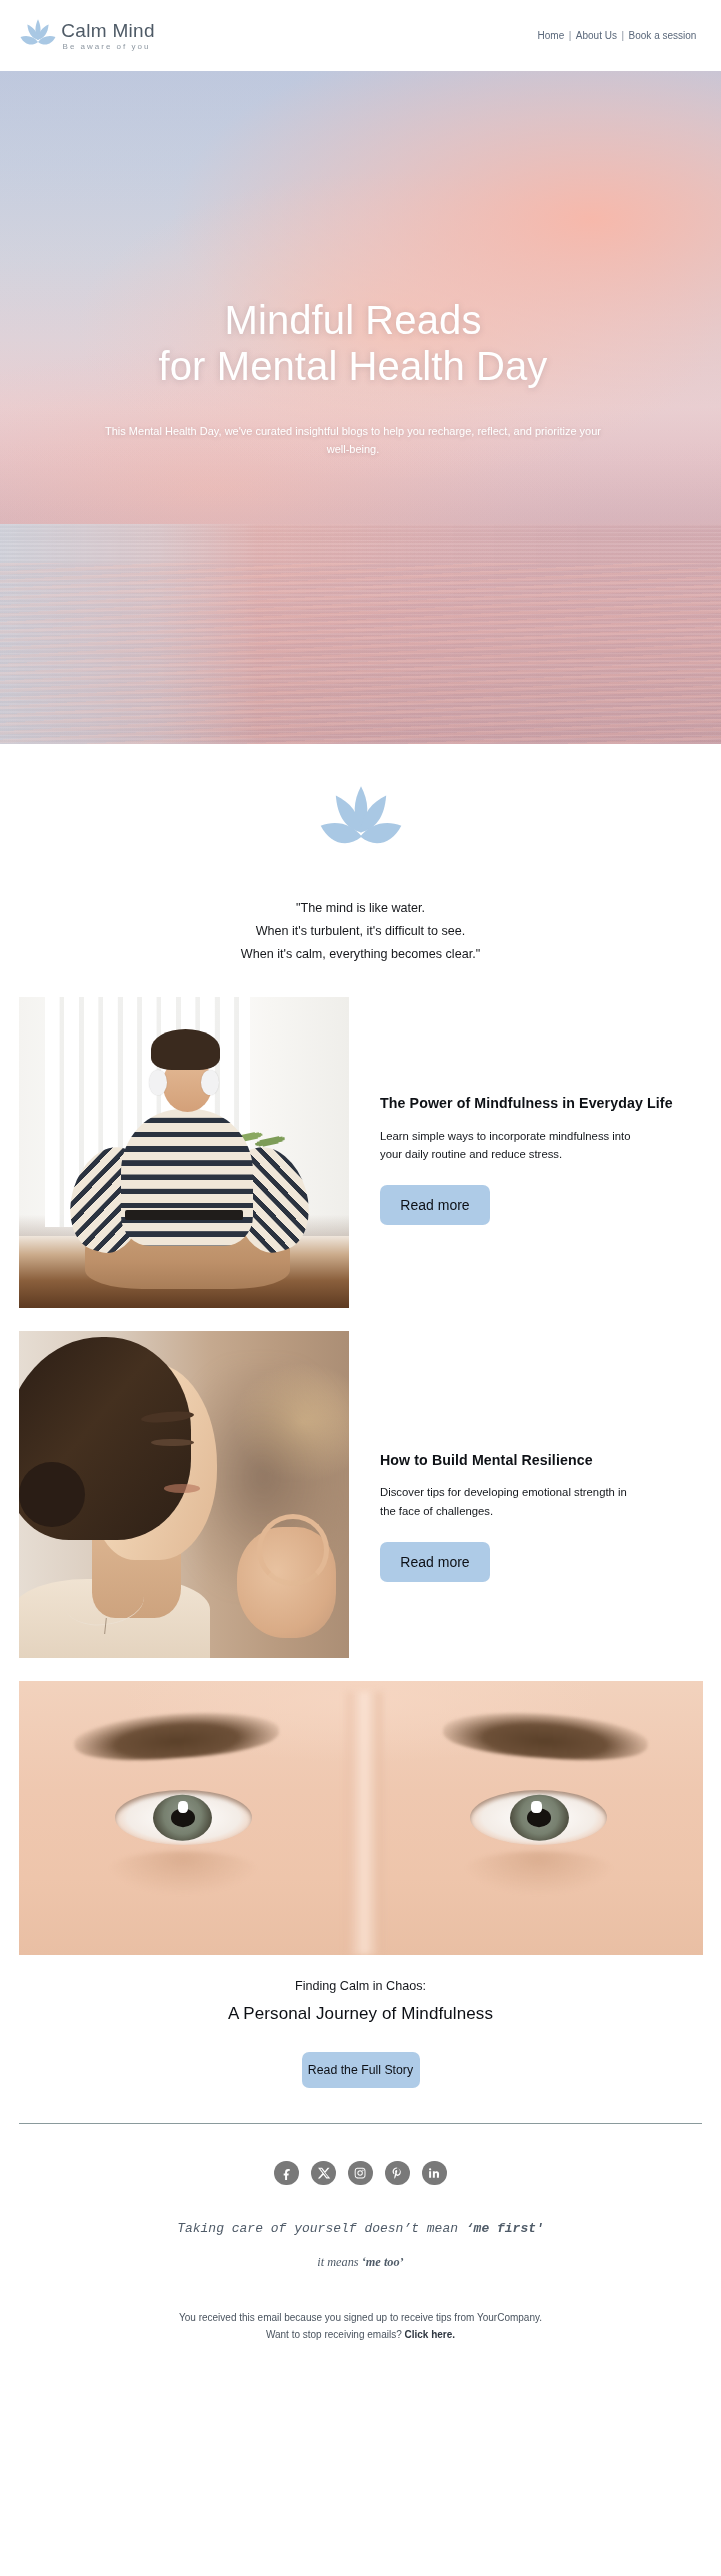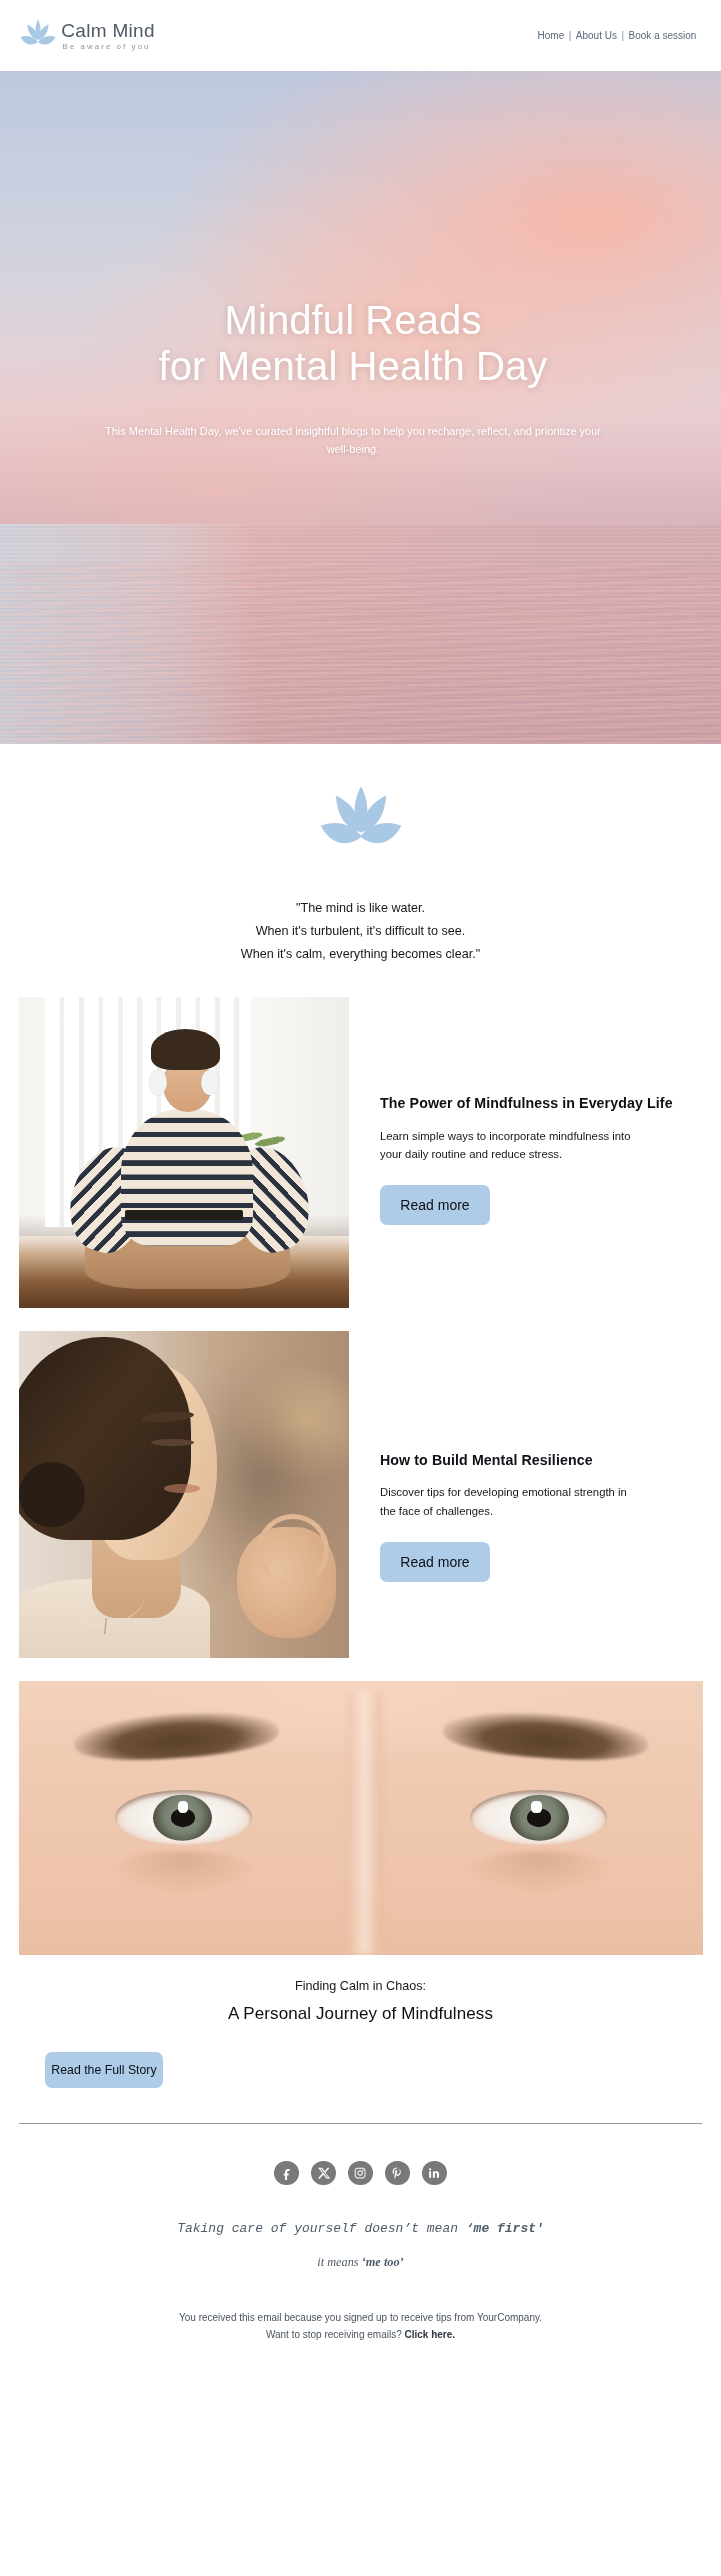--- a/index.html
+++ b/index.html
@@ -410,21 +410,21 @@
     filter: blur(1.9px);
   }
   .fi-bag.l { left: 13%; }
   .fi-bag.r { right: 13%; }
   .feature-caption {
     text-align: center;
     padding: 24px 26px 0 26px;
   }
   .feature-kicker { font-size: 12.6px; color: #14171c; }
   .feature-title { margin-top: 11px; font-size: 17px; color: #0c0f14; letter-spacing: 0.1px; }
-  .feature-btn-wrap { display: flex; margin-top: 28.5px; }
+  .feature-btn-wrap { display: flex; justify-content: center; margin-top: 28.5px; }
   .btn-story { width: 118px; height: 36px; font-size: 12.3px; }
 
   
   .divider {
     height: 0.6px;
     background: #8a9a9c;
     margin: 35px 19px 0 19px;
   }
   .social {
     display: flex; justify-content: center; align-items: center;

